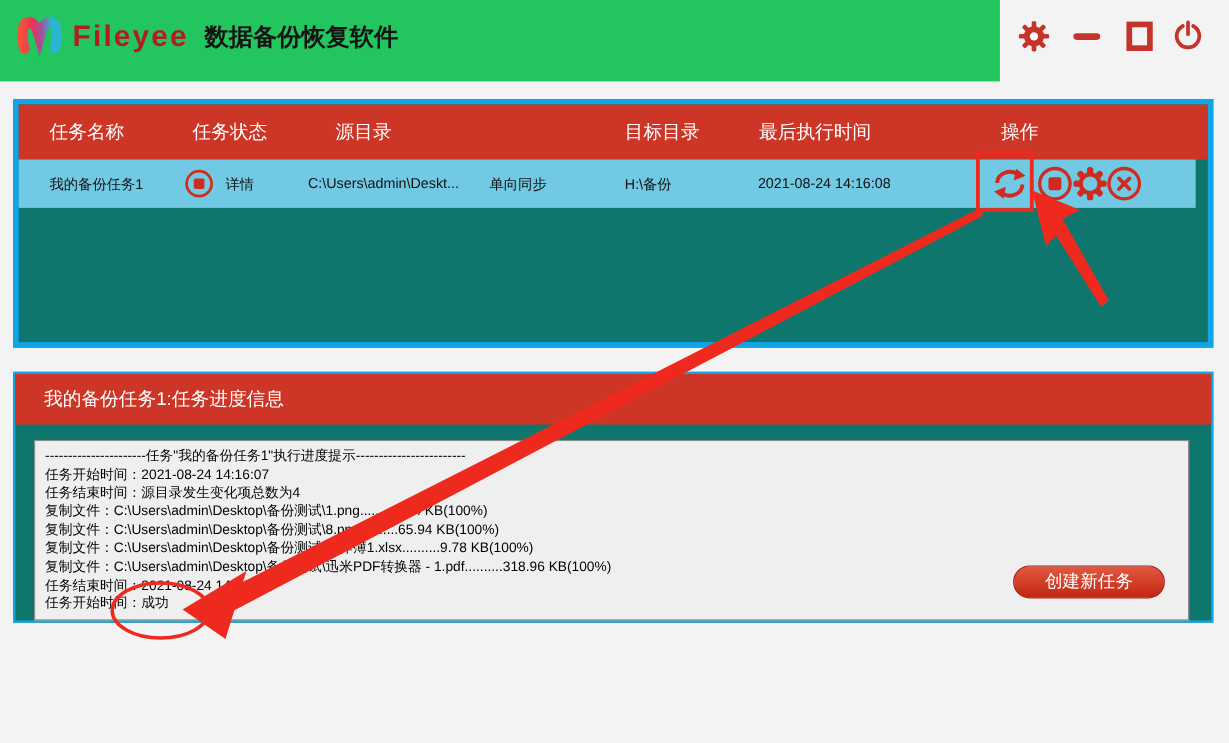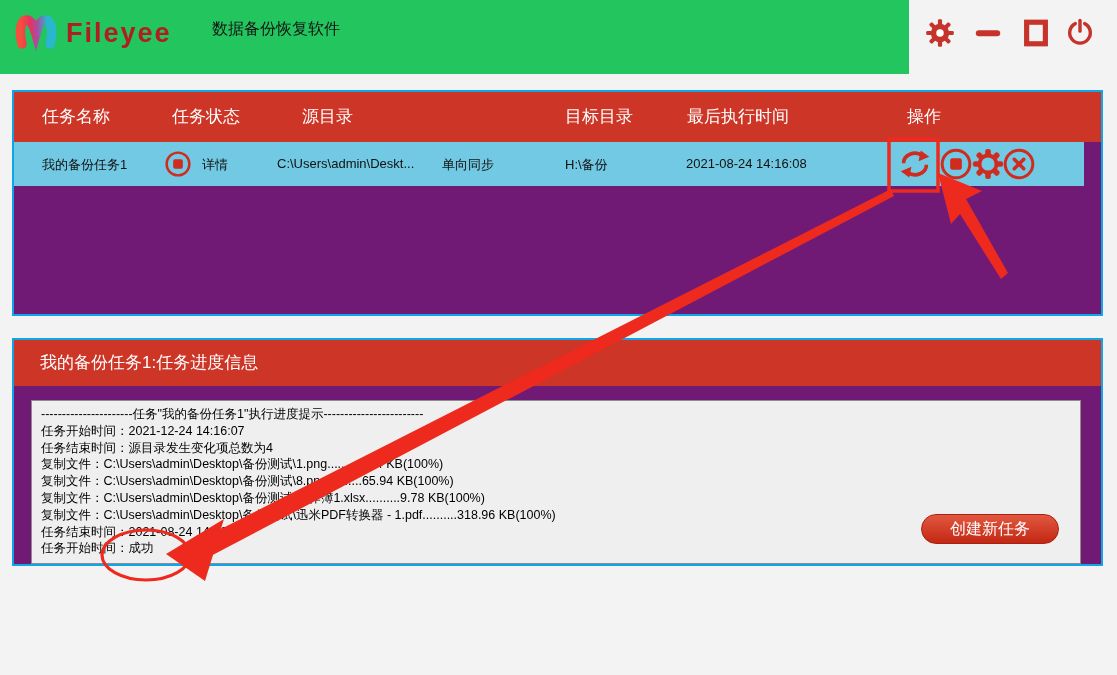--- a/index.html
+++ b/index.html
@@ -4,30 +4,30 @@
 <style>
   * { margin:0; padding:0; box-sizing:border-box; }
   html,body { width:1117px; height:675px; }
   body { font-family:"Liberation Sans","DejaVu Sans",sans-serif; background:#f3f3f3; position:relative; overflow:hidden; }
   .app { position:absolute; inset:0; width:1117px; height:675px; }
 
   
   .titlebar { position:absolute; left:0; top:0; width:909px; height:74px; background:#22c55e; }
   .logo { position:absolute; left:14px; top:12px; width:44px; height:42px; }
   .brand { position:absolute; left:66px; top:18px; font-size:27px; font-weight:bold; letter-spacing:2px; color:#b01e24; }
-  .app-title { position:absolute; left:186px; top:19px; font-size:16px; font-weight:400; color:#141414;margin-left:26px; }
+  .app-title { position:absolute; left:186px; top:19px; font-size:22px; font-weight:700; color:#141414; }
   .winbtn { position:absolute; top:18px; width:30px; height:30px; cursor:pointer; }
   .winbtn svg { width:30px; height:30px; }
   .wb-settings { left:925px; }
   .wb-min { left:973px; }
   .wb-max { left:1021px; }
   .wb-power { left:1065px; }
 
   
-  .panel { position:absolute; left:12px; width:1091px; background:#701a75; border:2px solid #0ea5e9; }
+  .panel { position:absolute; left:12px; width:1091px; background:#0f766e; border:5px solid #0ea5e9; }
   .panel-tasks { top:90px; height:226px; }
   .panel-progress { top:338px; height:228px; border-width:2px; }
 
   .table-header { position:absolute; left:0; top:0; width:100%; height:50px; background:#cd3526; }
   .table-header .col { position:absolute; top:13px; color:#ffffff; font-size:17px; white-space:nowrap; }
   .c0{left:28px;} .c1{left:158px;} .c2{left:288px;} .c3{left:429px;margin-top:42px;} .c4{left:551px;} .c5{left:673px;} .c6{left:893px;}
 
   .task-row { position:absolute; left:0; top:50px; width:1070px; height:44px; background:#72c9e3; cursor:pointer; }
   .task-row .cell { position:absolute; top:14px; font-size:13px; color:#111; white-space:nowrap; }
   .cell-name{left:28px;} .cell-detail{left:188px;} .cell-src{left:263px;text-align:center;} .cell-method{left:428px;}
@@ -163,21 +163,21 @@
         </g>
       </svg>
     </div>
   </div>
 
   <div class="panel panel-progress">
     <div class="progress-title">我的备份任务1:任务进度信息</div>
     <div class="log-box">
 
     <div class="log-line">----------------------任务"我的备份任务1"执行进度提示------------------------</div>
-        <div class="log-line">任务开始时间：2021-12-24 14:16:07</div>
+        <div class="log-line">任务开始时间：2021-08-24 14:16:07</div>
         <div class="log-line">任务结束时间：源目录发生变化项总数为4</div>
         <div class="log-line">复制文件：C:\Users\admin\Desktop\备份测试\1.png.........62.4 KB(100%)</div>
         <div class="log-line">复制文件：C:\Users\admin\Desktop\备份测试\8.png..........65.94 KB(100%)</div>
         <div class="log-line">复制文件：C:\Users\admin\Desktop\备份测试\工作簿1.xlsx..........9.78 KB(100%)</div>
         <div class="log-line">复制文件：C:\Users\admin\Desktop\备份测试\迅米PDF转换器 - 1.pdf..........318.96 KB(100%)</div>
         <div class="log-line">任务结束时间：2021-08-24 14:16:08</div>
         <div class="log-line">任务开始时间：成功</div>
       </div>
     <button class="create-btn">创建新任务</button>
   </div>

